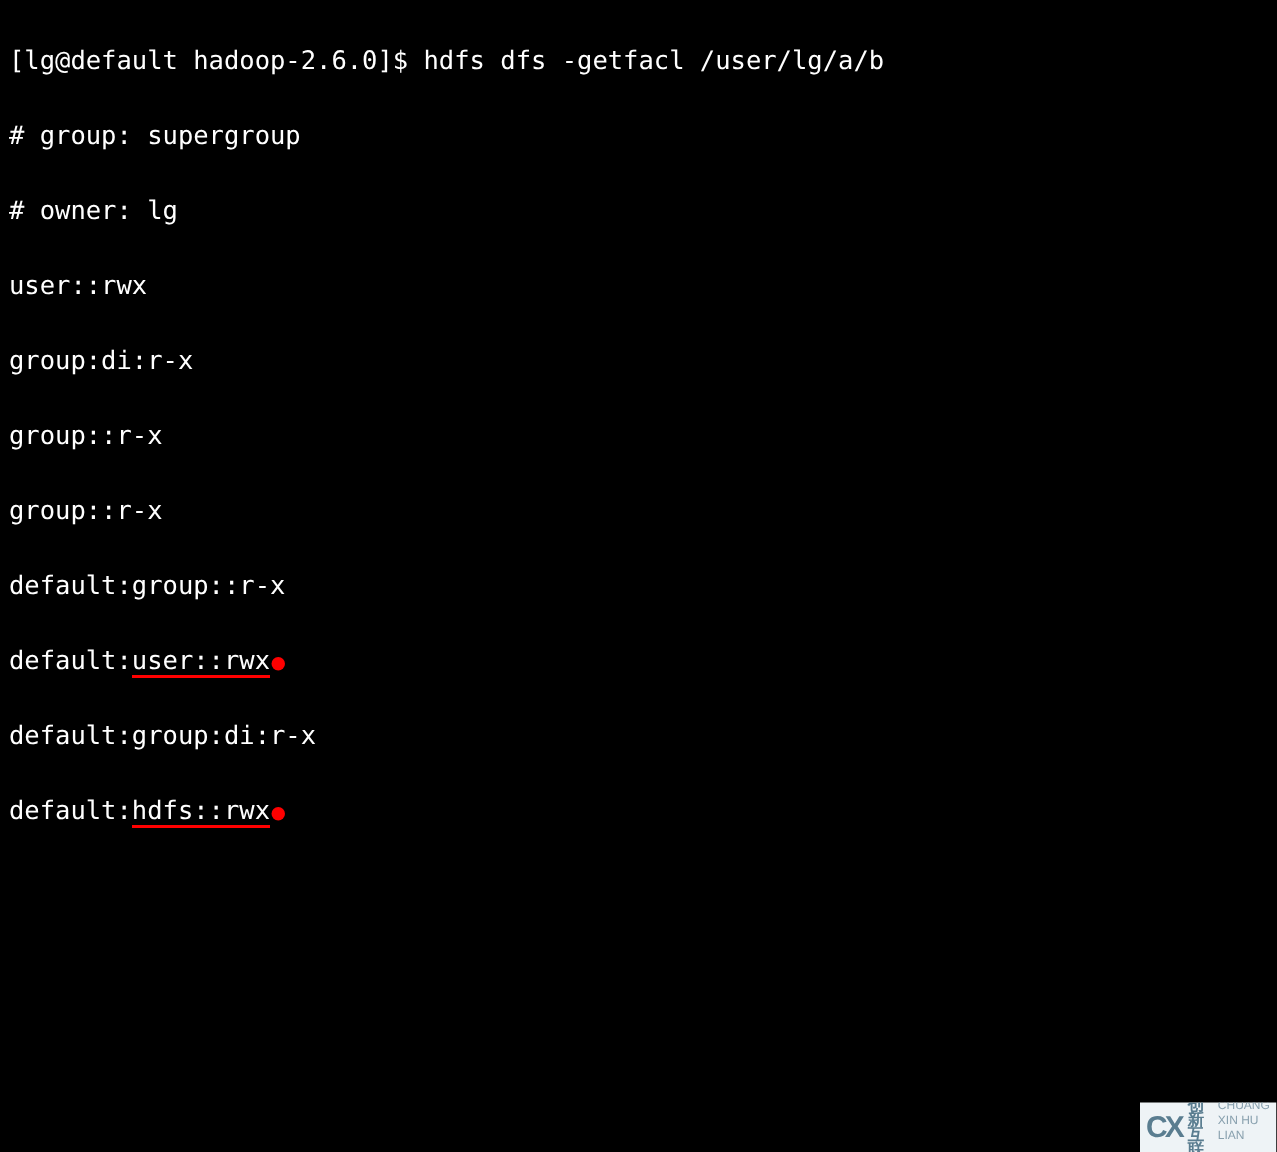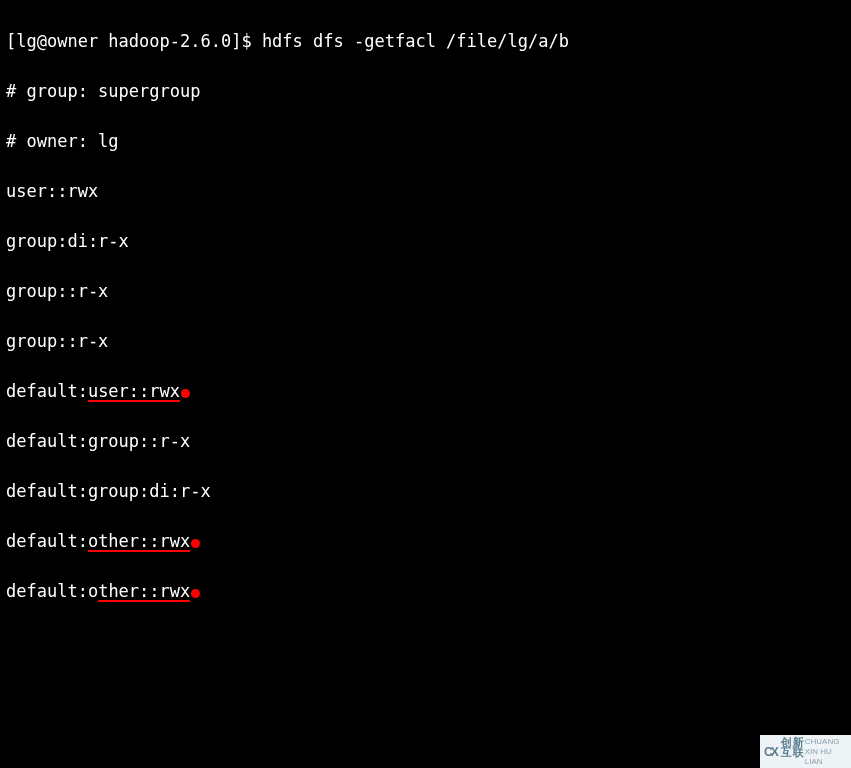--- a/index.html
+++ b/index.html
@@ -62,21 +62,21 @@
     font-family: Arial, sans-serif;
     font-size: 9px;
     line-height: 10px;
     display: flex;
     align-items: center;
     padding: 2px 4px;
     box-sizing: border-box;
     overflow: hidden;
   }
   .watermark .wm-logo {
-    font-size: 12px;
+    font-size: 20px;
     font-weight: bold;
     color: #5a7d90;
     margin-right: 4px;
     letter-spacing: -2px;
   }
   .watermark .wm-text {
     display: flex;
     flex-direction: row;
     font-size: 8px;
     color: #88a0ae;
@@ -85,32 +85,31 @@
     font-size: 11px;
     color: #5a7d90;
     letter-spacing: 1px;
     font-weight: bold;
   }
 </style>
 </head>
 <body>
 
 <div class="terminal">
-<div class="line"><span>[lg@owner hadoop-2.6.0]$ </span><span>hdfs dfs -getfacl /file/lg/a/b</span></div>
+<div class="line"><span>[lg@default hadoop-2.6.0]$ </span><span>hdfs dfs -getfacl /user/lg/a/b</span></div>
 <div class="line"><span># group: supergroup</span></div>
 <div class="line"><span># owner: lg</span></div>
 <div class="line"><span>user::rwx</span></div>
 <div class="line"><span>group:di:r-x</span></div>
 <div class="line"><span>group::r-x</span></div>
 <div class="line"><span>group::r-x</span></div>
+<div class="line"><span>default:group::r-x</span></div>
 <div class="line"><span>default:</span><span class="ul">user::rwx</span><span class="dot"></span></div>
-<div class="line"><span>default:group::r-x</span></div>
 <div class="line"><span>default:group:di:r-x</span></div>
-<div class="line"><span>default:</span><span class="ul">other::rwx</span><span class="dot"></span></div>
-<div class="line"><span>default:</span><span>o</span><span class="ul">ther::rwx</span><span class="dot"></span></div>
+<div class="line"><span>default:</span><span class="ul">hdfs::rwx</span><span class="dot"></span></div>
 <div class="line"><span></span>&nbsp;</div>
 
 
 
 
 
 
 
 
 

